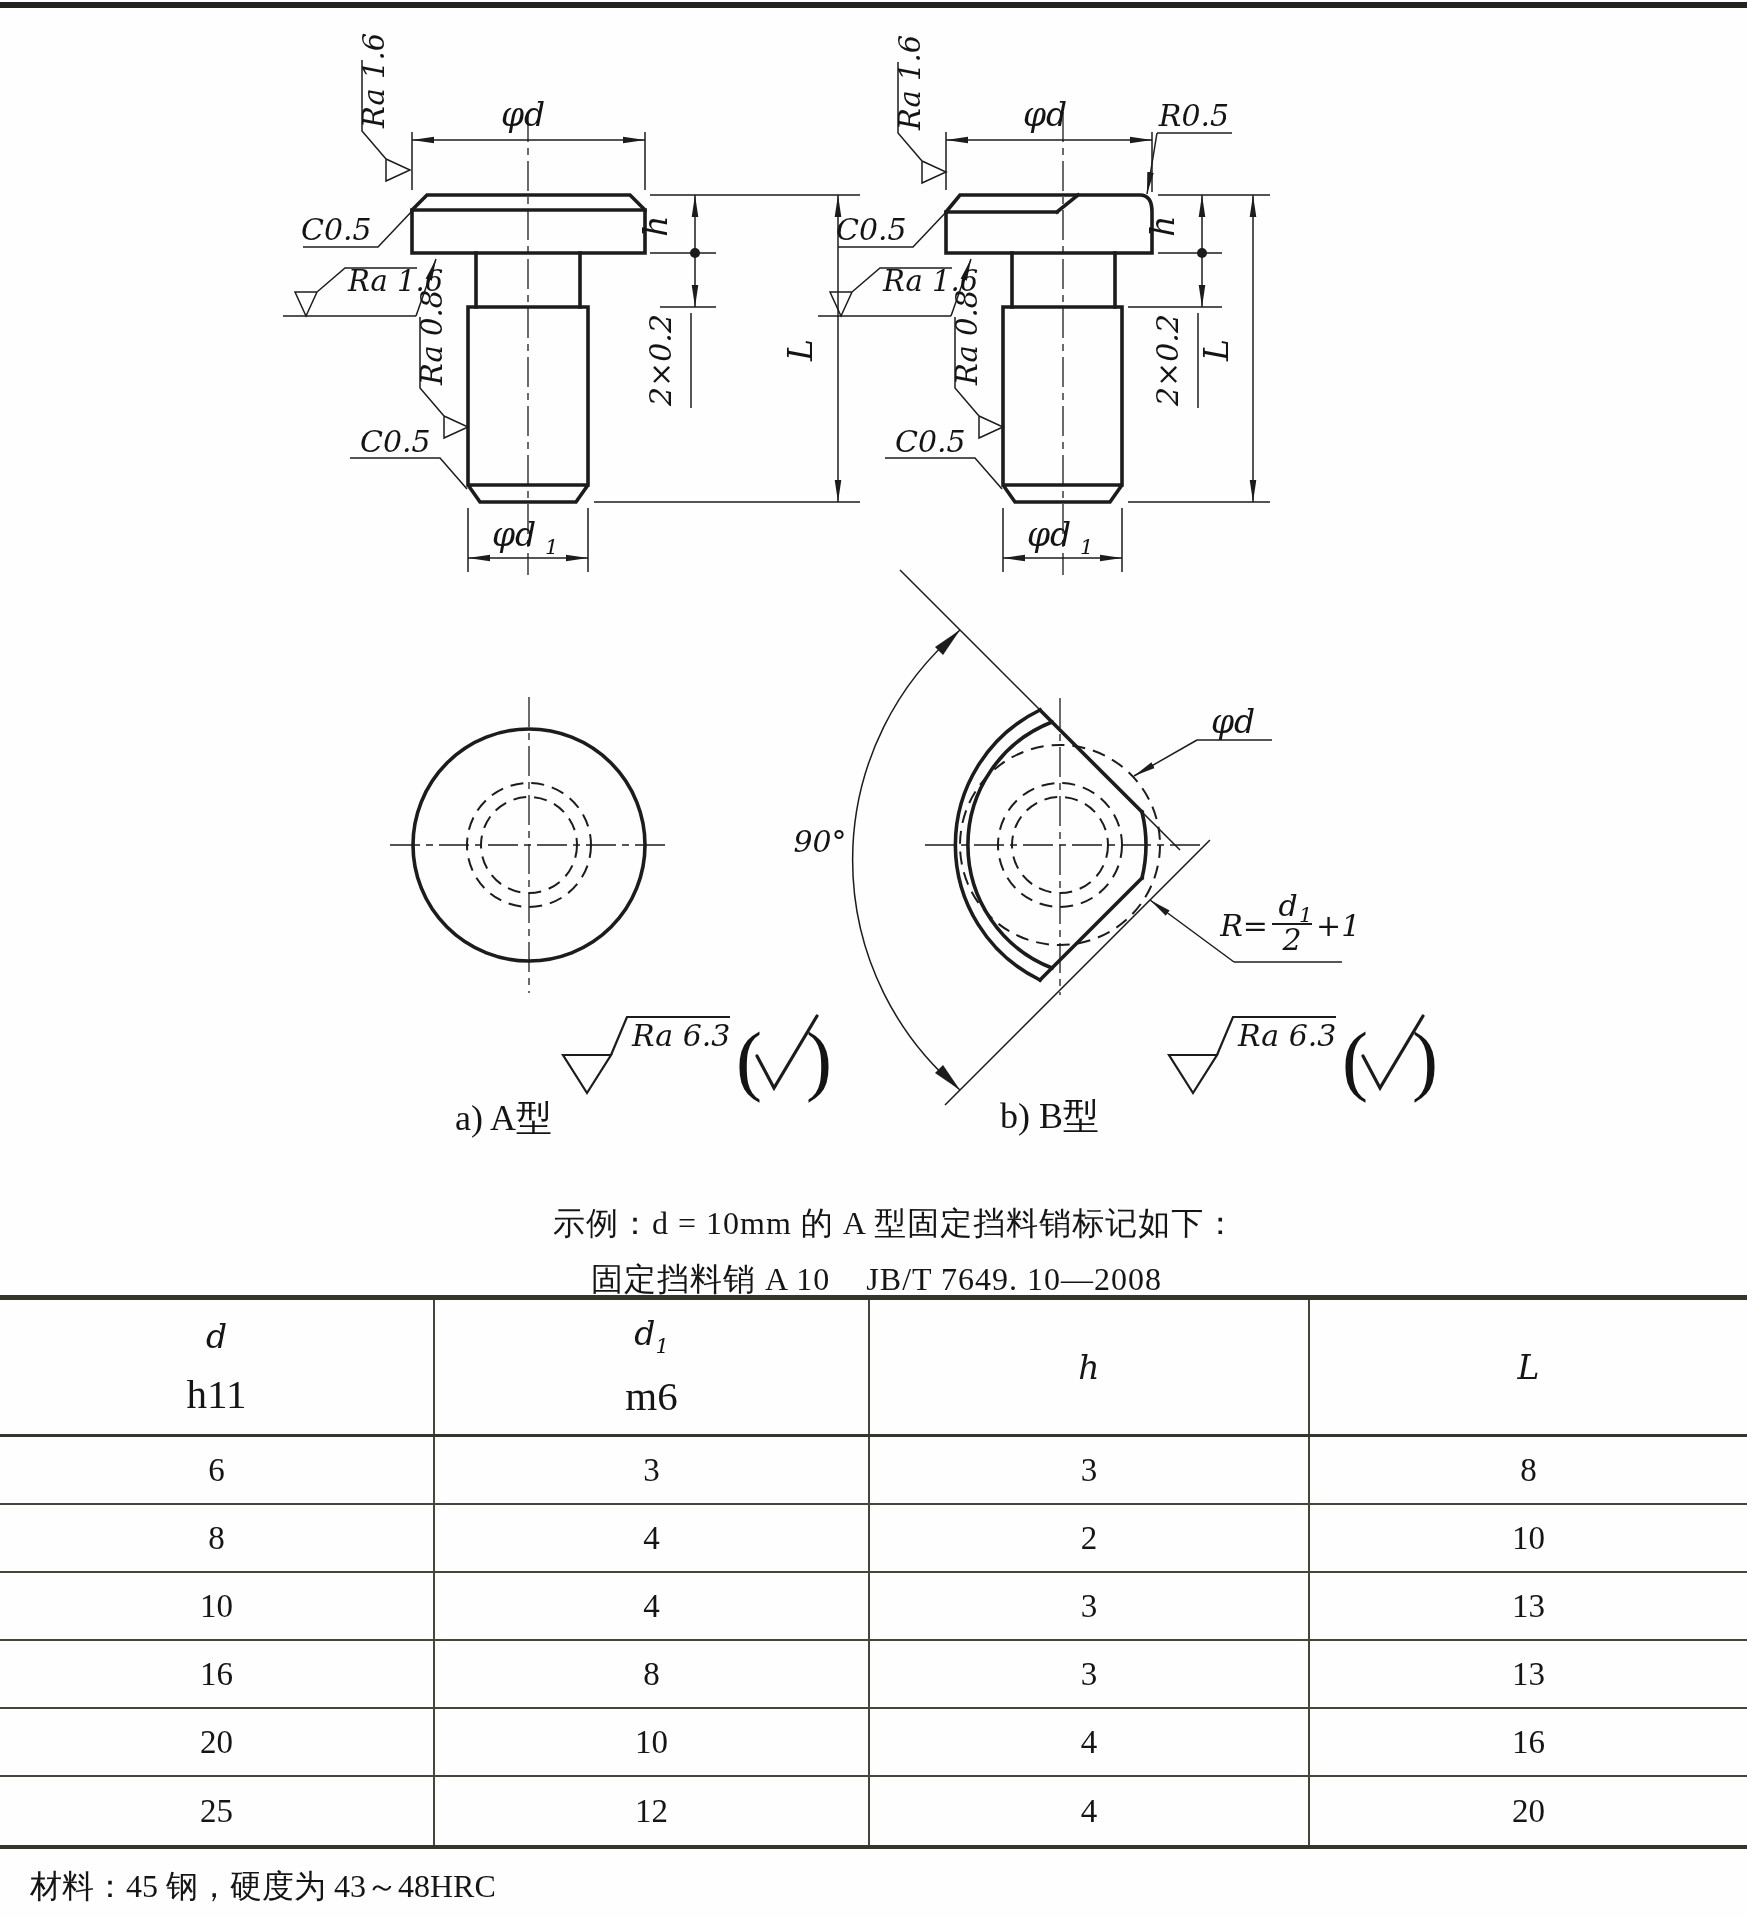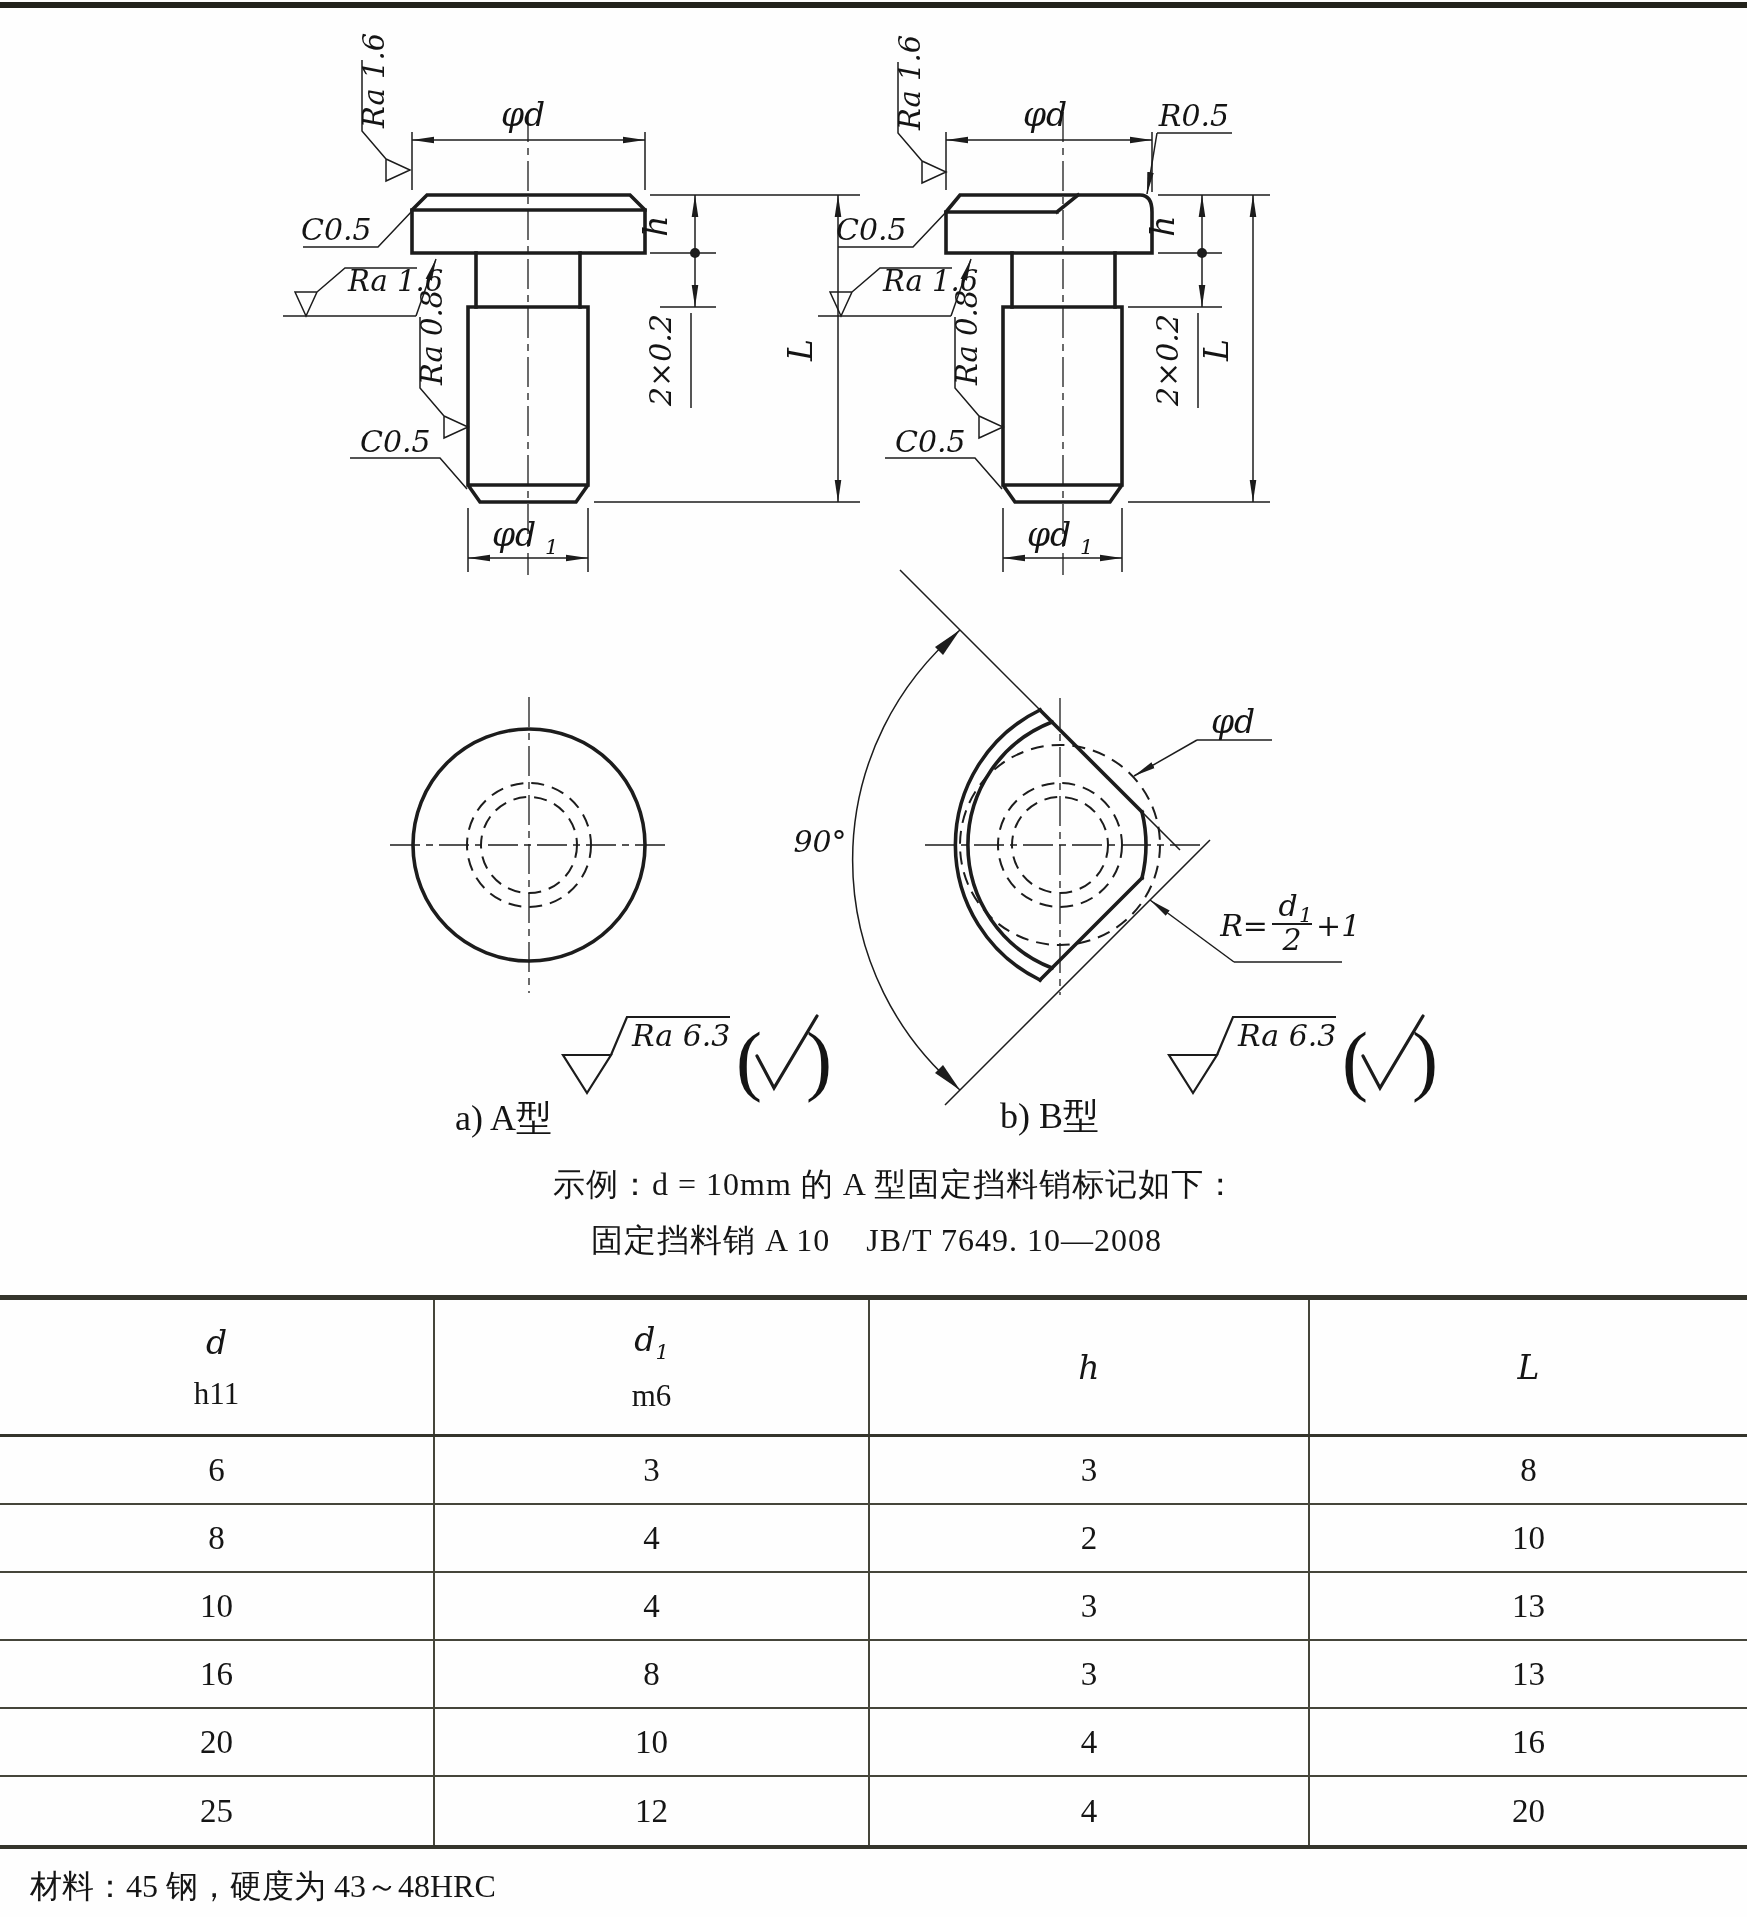--- a/index.html
+++ b/index.html
@@ -16,32 +16,32 @@
   .chk{stroke:#1c1c1c;stroke-width:3.2;fill:none;stroke-linecap:round;}
   text{fill:#141414;}
   .ts   {font-family:"DejaVu Serif","Liberation Serif",serif;font-style:italic;font-size:33px;}
   .ts-l {font-family:"DejaVu Serif","Liberation Serif",serif;font-style:italic;font-size:30px;}
   .ts-s {font-family:"DejaVu Serif","Liberation Serif",serif;font-style:italic;font-size:21px;}
   .ts-f {font-family:"DejaVu Serif","Liberation Serif",serif;font-style:italic;font-size:29px;}
   .par  {font-family:"Liberation Serif",serif;font-size:78px;font-style:normal;}
   .cap  {font-family:"Liberation Serif","DejaVu Sans",serif;font-size:36px;}
   
   .exline{position:absolute;white-space:pre;font-size:32px;letter-spacing:1px;
-          font-family:"Liberation Serif","DejaVu Sans",serif;}
+          font-family:"Liberation Serif","DejaVu Sans",serif;margin-top:39px;}
   
   #spec-table{position:absolute;left:0;top:1295px;width:1747px;border-collapse:collapse;
               table-layout:fixed;border-top:5px solid #35352c;border-bottom:5px solid #35352c;}
   #spec-table td{text-align:center;vertical-align:middle;font-size:33px;
                  font-family:"Liberation Serif","DejaVu Serif",serif;}
   #spec-table .hdr td{height:132px;border-bottom:3px solid #35352c;}
   #spec-table .row td{height:64px;border-bottom:2px solid #45453a;}
   #spec-table .row-last td{height:66px;border-bottom:4px solid #35352c;margin-left:47px;}
   #spec-table td.vline{border-left:2.5px solid #45453a;}
   #spec-table .ital{font-family:"DejaVu Serif",serif;font-style:italic;}
-  #spec-table .fit{font-style:normal;font-size:31px;margin-top:14px;}
+  #spec-table .fit{font-style:normal;font-size:41px;margin-top:14px;}
   #spec-table .foot td{height:74px;text-align:left;padding-left:30px;font-size:32px;
                        font-family:"Liberation Serif","DejaVu Sans",serif;}
   sub{font-size:21px;}
 </style>
 </head>
 <body>
 
 <div id="page">
   <div id="page-top-rule"></div>
 

